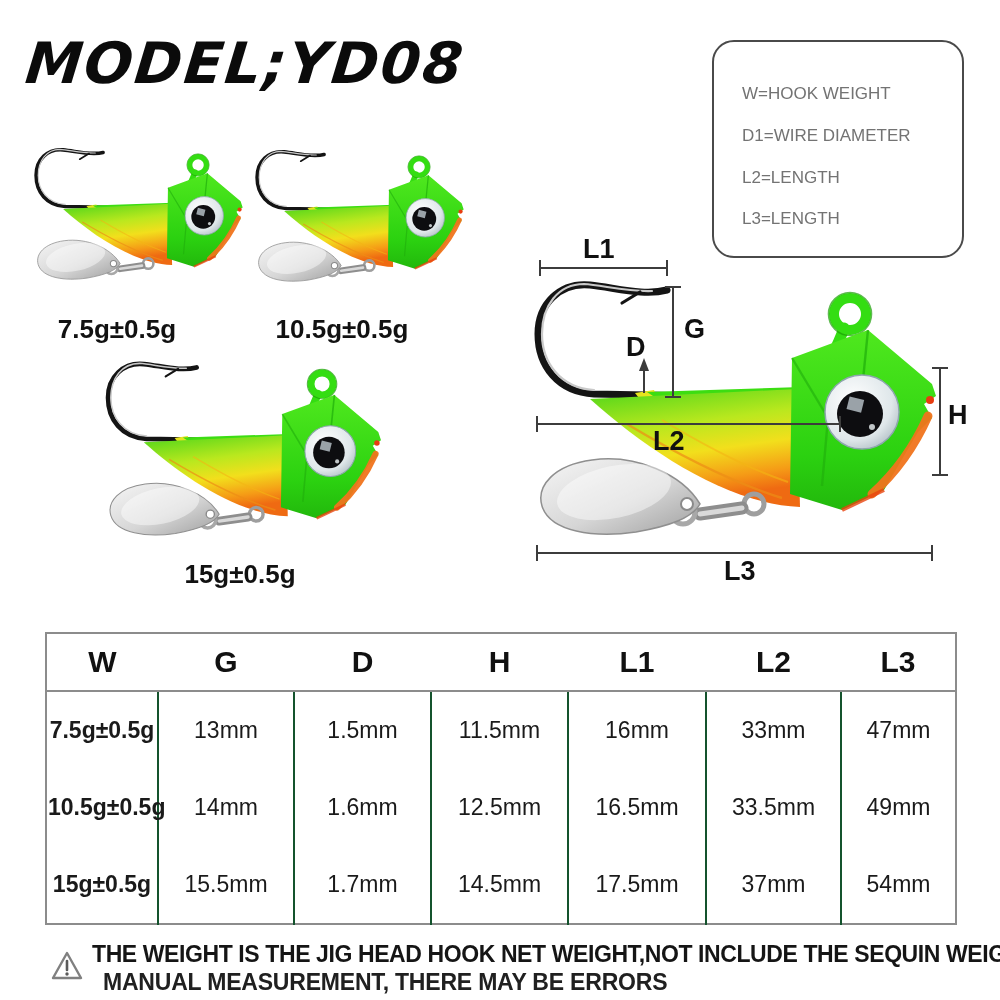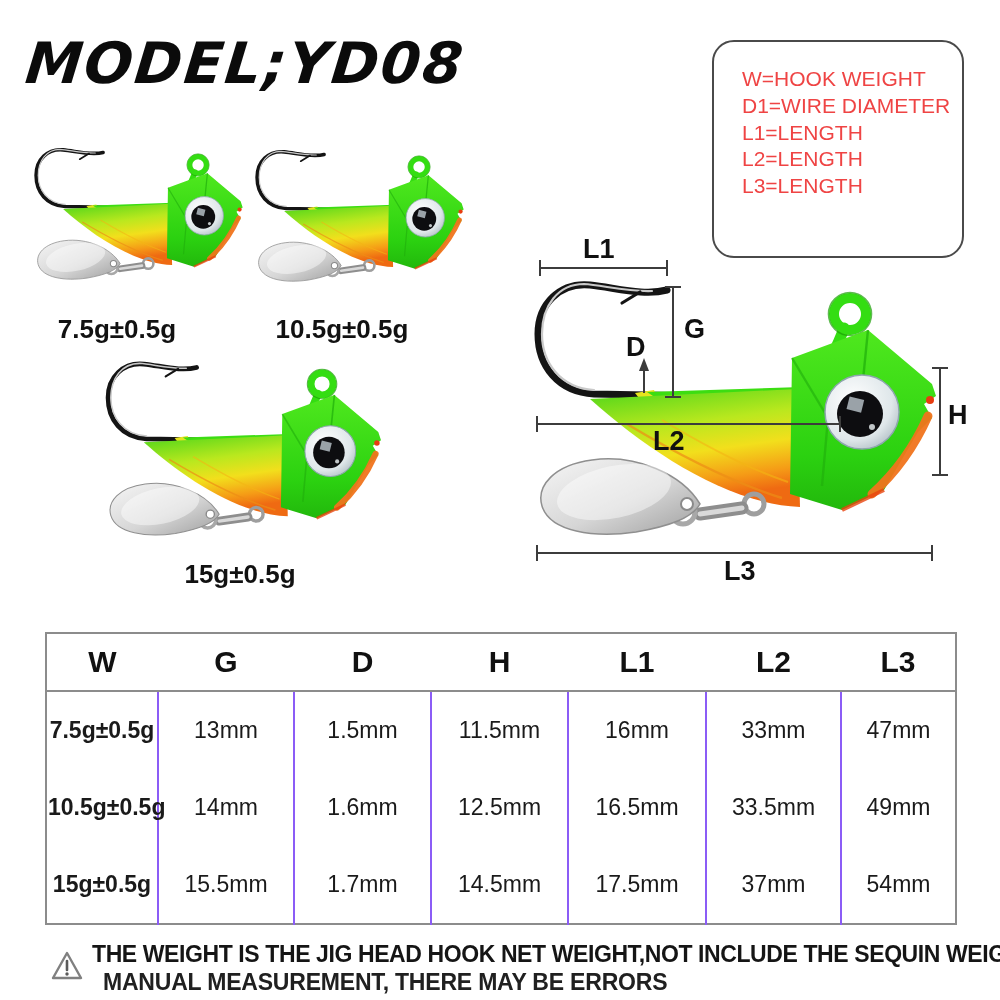--- a/index.html
+++ b/index.html
@@ -4,30 +4,30 @@
 <style>
   html,body{margin:0;padding:0;background:#e9e9e9;}
   .canvas{position:relative;width:1000px;height:1000px;background:#ffffff;overflow:hidden;
           font-family:"Liberation Sans",sans-serif;color:#111;}
   .abs{position:absolute;}
   .title{margin:0;left:26px;top:30px;font-family:"DejaVu Sans",sans-serif;
          font-weight:bold;font-style:italic;font-size:57px;letter-spacing:2px;
          transform:skewX(-6deg);color:#0b0b0b;white-space:nowrap;}
   .legend{left:712px;top:40px;width:252px;height:218px;border:2px solid #4a4a4a;
           border-radius:22px;box-sizing:border-box;padding:24px 0 0 28px;}
-  .legend .line{font-size:21px;line-height:26.8px;color:#ef4444;white-space:nowrap;}
+  .legend .line{font-size:17px;line-height:26.8px;color:#737373;white-space:nowrap;margin-top:15px;}
   .wlabel{font-size:26px;font-weight:bold;text-align:center;width:170px;white-space:nowrap;}
   .dimlabel{font-size:27px;font-weight:bold;color:#101010;white-space:nowrap;}
   .lure{position:absolute;}
   
   .spec{left:45px;top:632px;width:910px;border-collapse:collapse;table-layout:fixed;}
   .spec th{height:54px;font-size:30px;font-weight:bold;text-align:center;vertical-align:middle;
            border-bottom:2px solid #8c8c8c;}
   .spec td{height:75px;font-size:23px;text-align:center;vertical-align:middle;color:#1a1a1a;}
-  .spec td + td{border-left:2px solid #8b5cf6;}
+  .spec td + td{border-left:2px solid #14532d;}
   .spec td:first-child{font-weight:bold;}
   .spec{border:2px solid #8c8c8c;}
   
   .disc1{left:92px;top:941px;font-size:23px;font-weight:bold;letter-spacing:-0.4px;white-space:nowrap;color:#151515;}
   .disc2{left:103px;top:969px;font-size:23px;font-weight:bold;letter-spacing:-0.2px;white-space:nowrap;color:#202020;}
 </style>
 </head>
 <body>
 
 <div class="canvas">
@@ -97,21 +97,20 @@
         <circle cx="155" cy="232" r="6" fill="#ffffff" stroke="#8a8a8a" stroke-width="2"></circle>
       </symbol>
     </defs>
   </svg>
 
   <h1 class="abs title">MODEL;YD08</h1>
 
   <div class="abs legend">
     <div class="line">W=HOOK WEIGHT</div>
     <div class="line">D1=WIRE DIAMETER</div>
-    <div class="line">L1=LENGTH</div>
     <div class="line">L2=LENGTH</div>
     <div class="line">L3=LENGTH</div>
   </div>
 
   <svg class="lure" style="left:33px;top:143px;width:218px;height:156px" viewBox="0 0 420 300">
       <use href="#jig-lure"></use>
     </svg>
   <svg class="lure" style="left:254px;top:145px;width:218px;height:156px" viewBox="0 0 420 300">
       <use href="#jig-lure"></use>
     </svg>

